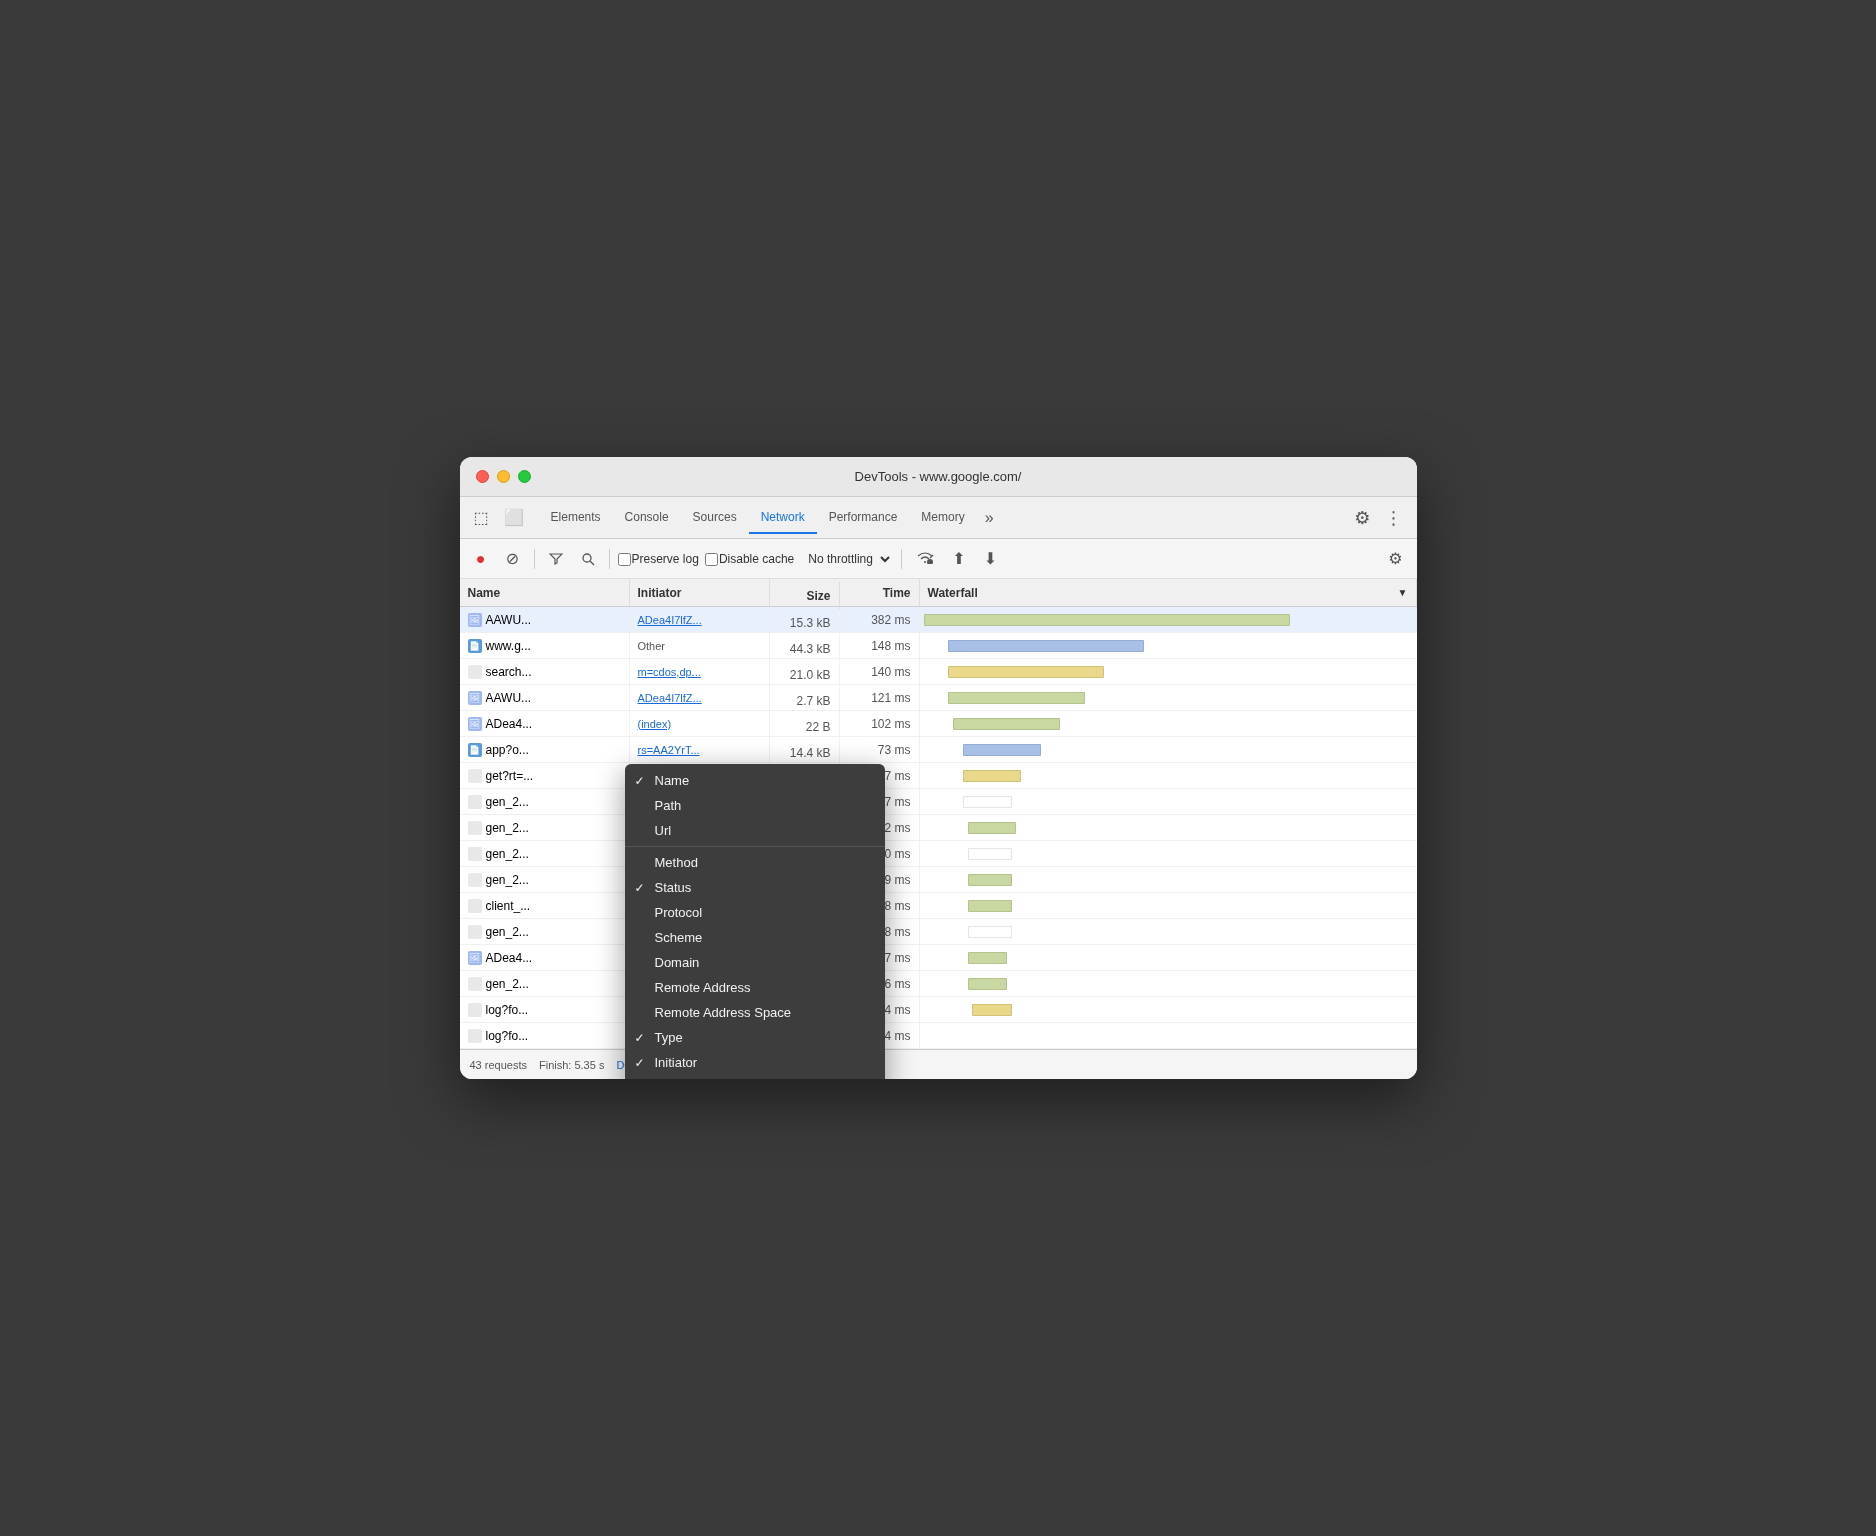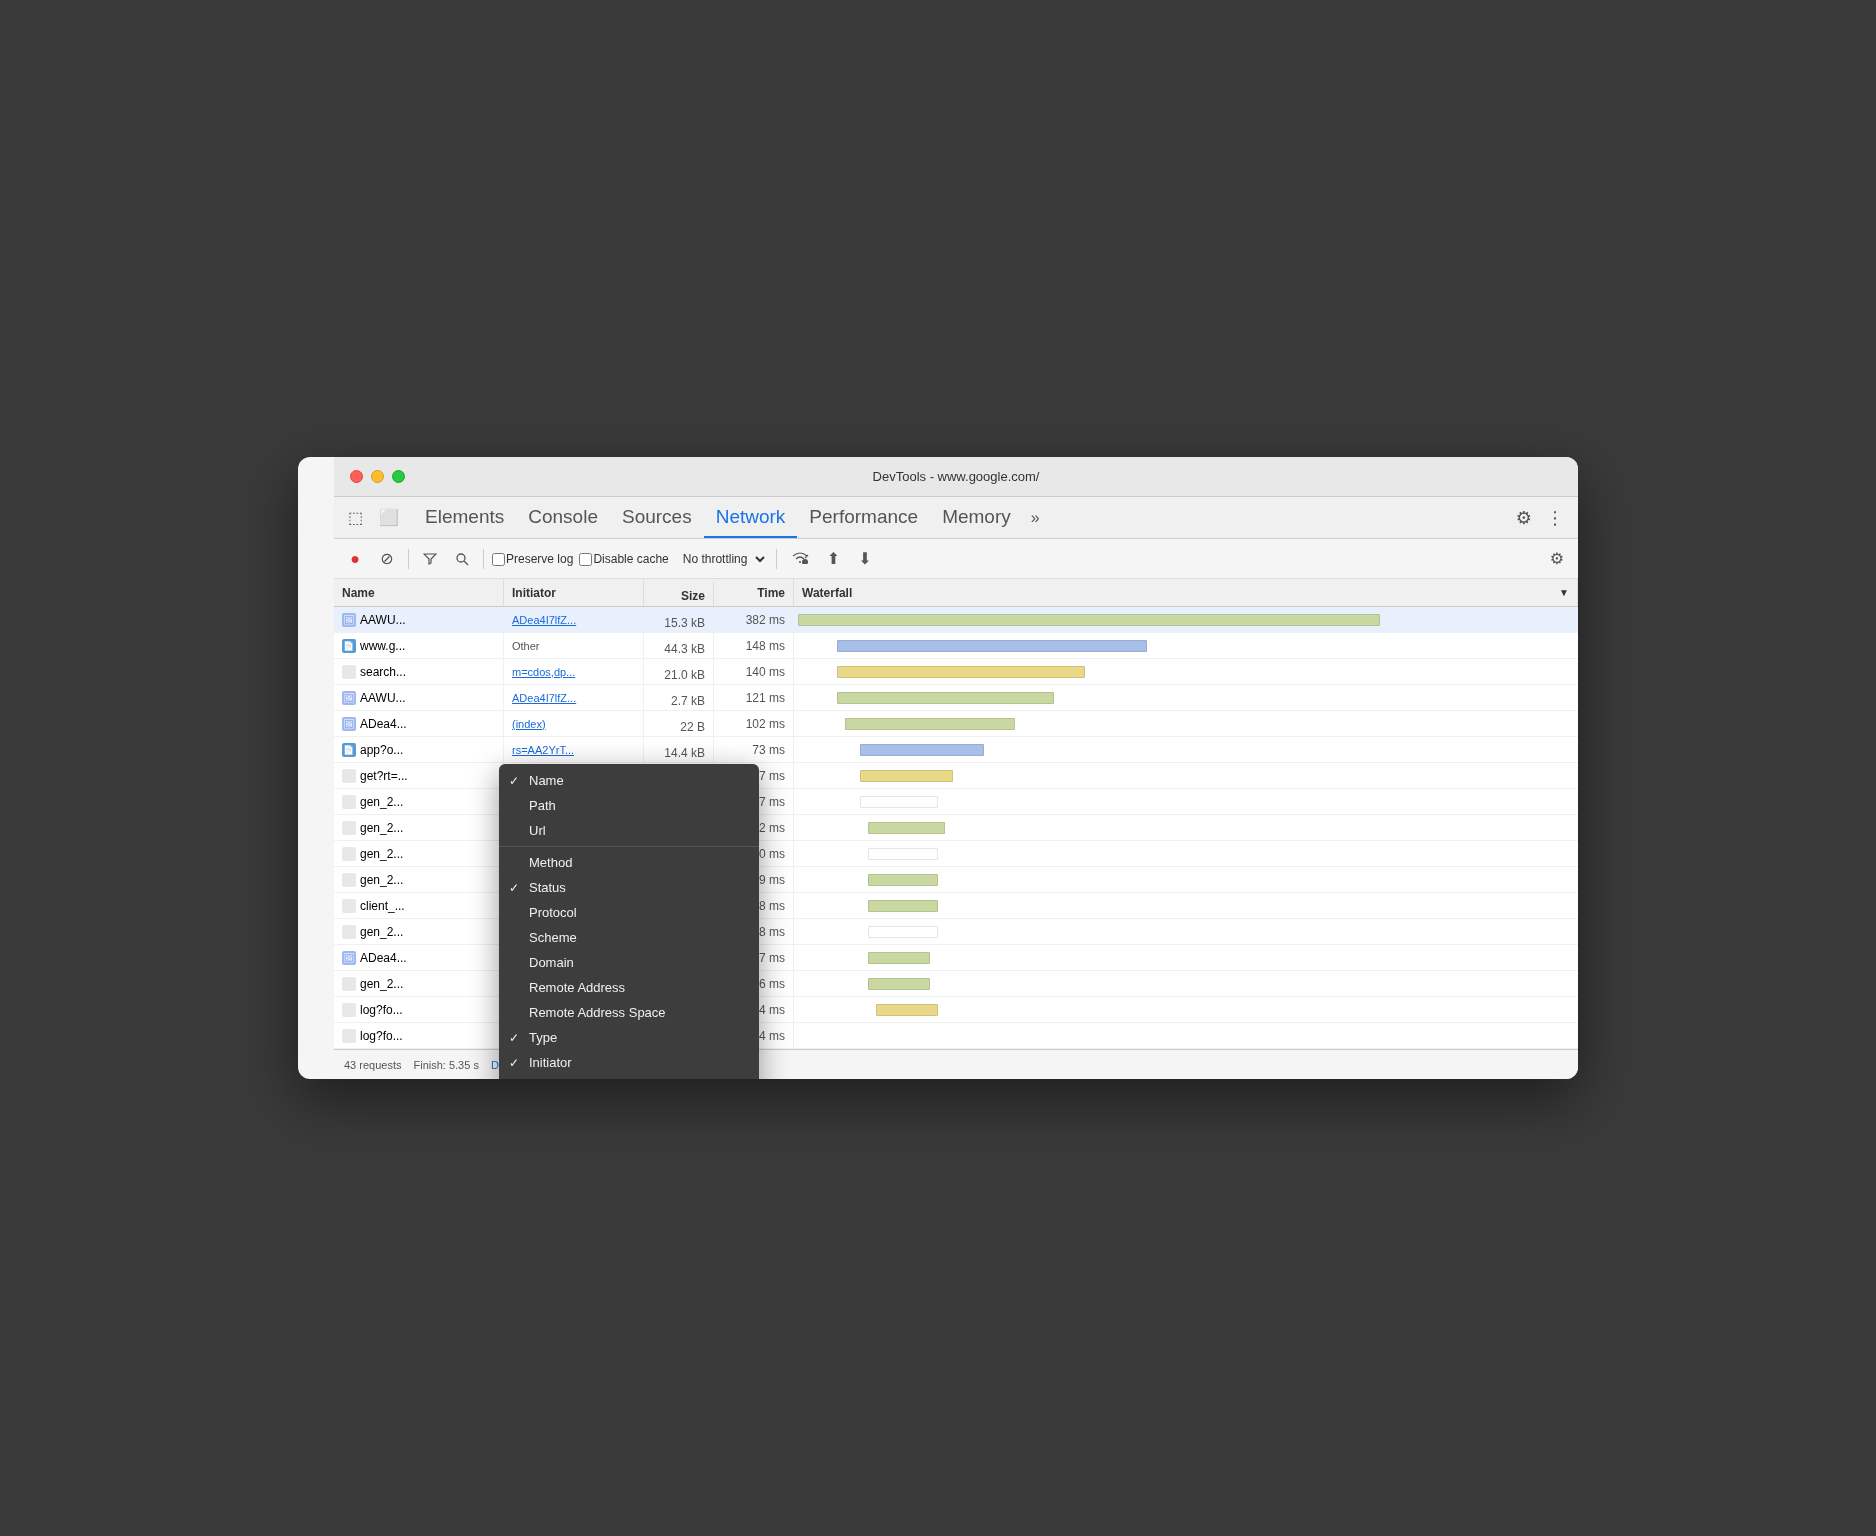--- a/index.html
+++ b/index.html
@@ -5,26 +5,25 @@
     * { box-sizing: border-box; margin: 0; padding: 0; }
     body {
       background: #3a3a3a;
       display: flex;
       justify-content: center;
       align-items: center;
       min-height: 100vh;
       font-family: -apple-system, BlinkMacSystemFont, 'Segoe UI', sans-serif;
     }
     .window {
-      width: 1280px;
+      width: 957px;
       background: #f5f5f5;
       border-radius: 12px;
       box-shadow: 0 20px 60px rgba(0,0,0,0.5);
       overflow: hidden;
-      padding-left: 36px;
     }
     .titlebar {
       background: #e8e8e8;
       height: 40px;
       display: flex;
       align-items: center;
       padding: 0 16px;
       border-bottom: 1px solid #ccc;
       position: relative;
     }
@@ -65,21 +64,21 @@
       font-size: 16px;
     }
     .tab-icon {
       padding: 4px 6px;
       cursor: pointer;
       border-radius: 4px;
       color: #555;
     }
     .tab-item {
       padding: 8px 12px;
-      font-size: 19px;
+      font-size: 12px;
       color: #555;
       cursor: pointer;
       border-bottom: 2px solid transparent;
       margin-bottom: -1px;
     }
     .tab-item.active {
       color: #1a73e8;
       border-bottom: 2px solid #1a73e8;
       font-weight: 500;
     }

